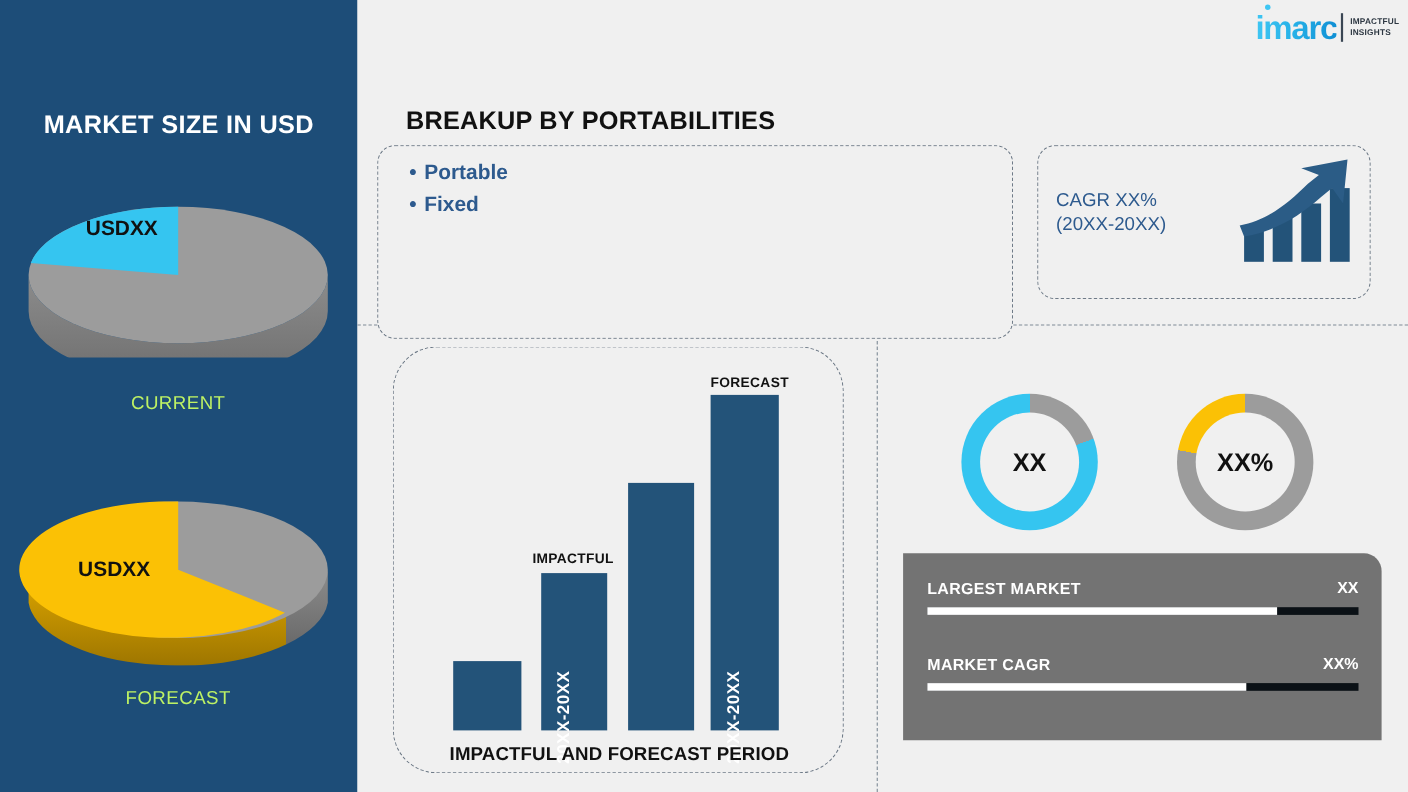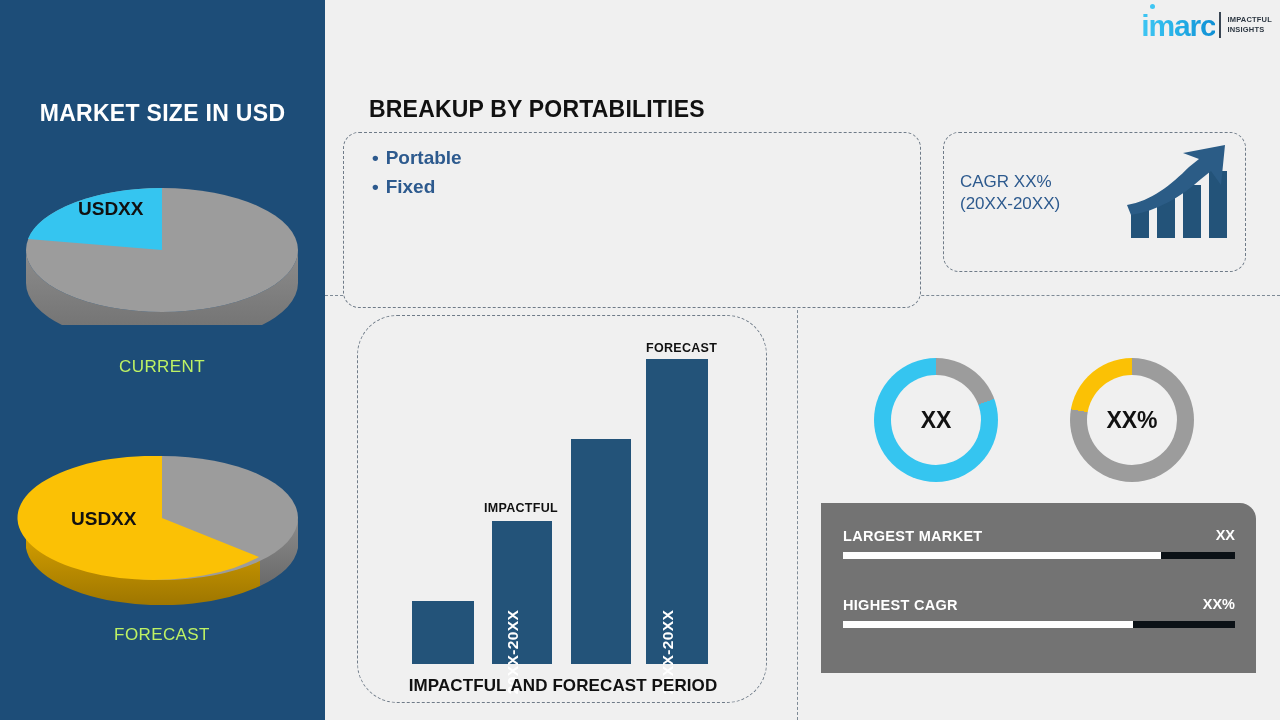--- a/index.html
+++ b/index.html
@@ -424,21 +424,21 @@
 
       <div class="stat-row r1">
         <span class="stat-label">LARGEST MARKET</span>
         <span class="stat-value">XX</span>
         <div class="stat-bar">
           <div class="stat-fill" style="width:81%;"></div>
         </div>
       </div>
 
       <div class="stat-row r2">
-        <span class="stat-label">HIGHEST CAGR</span>
+        <span class="stat-label">MARKET CAGR</span>
         <span class="stat-value">XX%</span>
         <div class="stat-bar">
           <div class="stat-fill" style="width:74%;"></div>
         </div>
       </div>
     </div>
 
   </div>
 </div>
 

